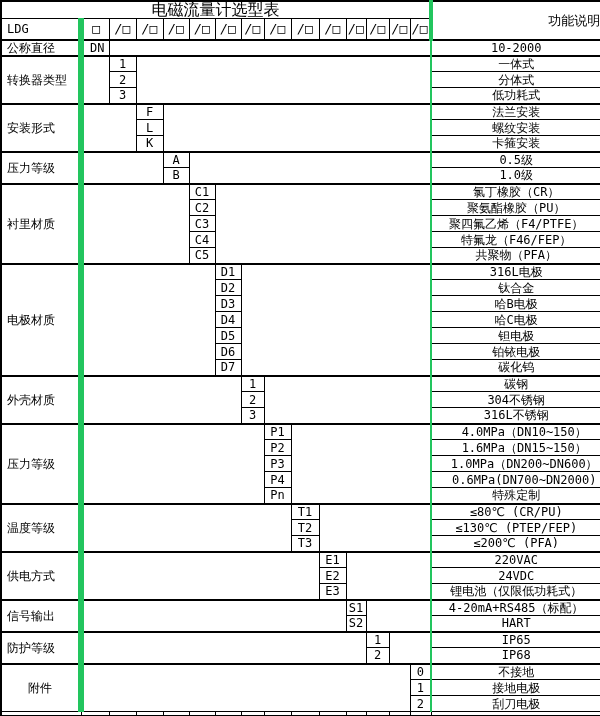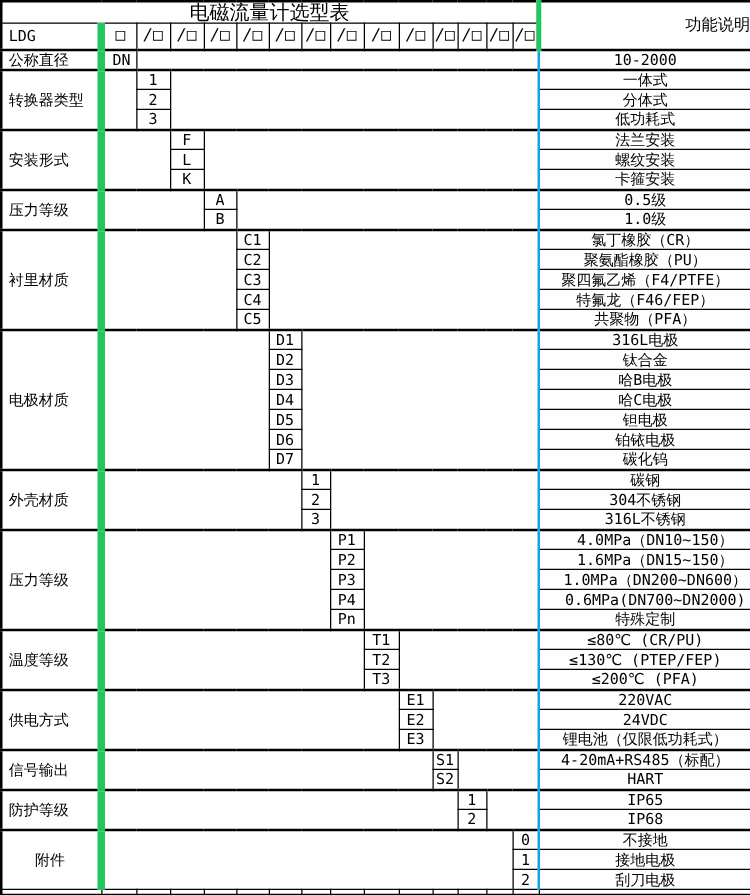--- a/index.html
+++ b/index.html
@@ -12,21 +12,21 @@
   tr.data-row{height:16px;}
   tr.sliver{height:4px;}
   .title{text-align:center;border-bottom:1px solid #000;font-size:16px;}
   .fhead{border-left:4px solid #22c55e;text-align:right;font-size:13px;margin-top:20px;}
   .label{border-right:6px solid #22c55e;padding-left:5px;text-align:left;}
   .label.center{text-align:center;padding-left:0;}
   .code{border:1px solid #000;text-align:center;}
   .code.left{text-align:center;padding-left:2px;}
   .slot{font-style:italic;font-size:13px;}
   .empty{border:0 solid #000;}
-  .func{border-left:2px solid #0ea5e9;border-bottom:1px solid #000;text-align:center;}
+  .func{border-left:2px solid #22c55e;border-bottom:1px solid #000;text-align:center;}
   .func.left{text-align:center;padding-left:16px;}
   tr.gs td{border-top:2px solid #000;}
   .tick{border-left:1px solid #000;border-right:1px solid #000;border-top:1px solid #000;}
 </style>
 </head>
 <body>
 
 <table>
   <colgroup>
     <col style="width:80px">

